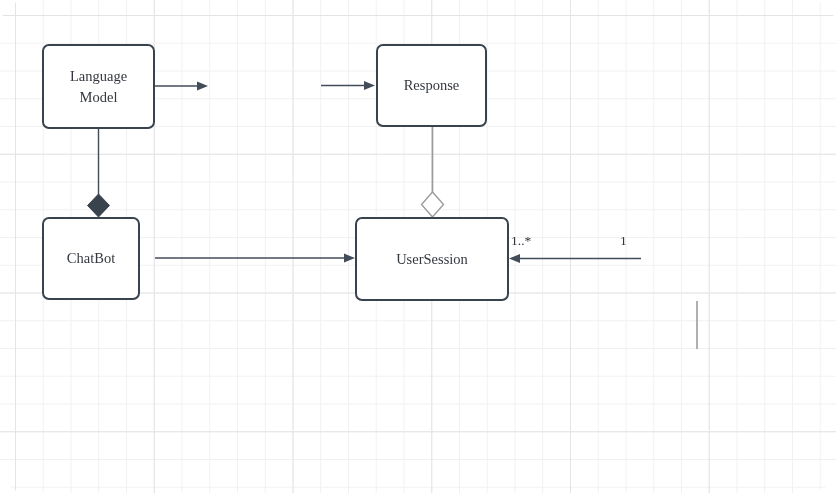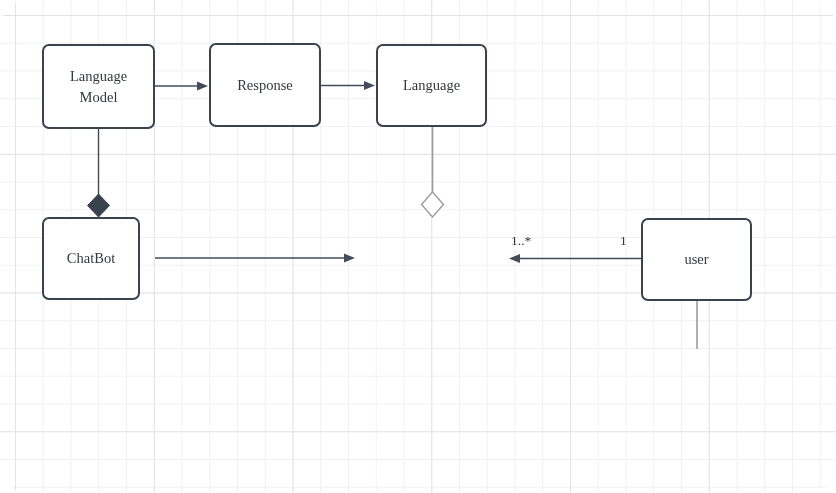--- a/index.html
+++ b/index.html
@@ -107,35 +107,32 @@
 
     <g>
       <line x1="697" y1="301" x2="697" y2="349" stroke="#9b9b9d" stroke-width="1.6"></line>
     </g>
   </svg>
 
   <div class="node" id="node-language-model">
     <span>Language Model</span>
   </div>
 
-  <div class="node" id="node-response">
-    <span>Response</span>
-  </div>
 
   <div class="node" id="node-message">
-    <span>Language</span>
+    <span>Response</span>
   </div>
 
   <div class="node" id="node-chatbot">
     <span>ChatBot</span>
   </div>
 
+  <div class="node" id="node-user-session">
+    <span>UserSession</span>
+  </div>
 
-  <div class="node" id="node-user">
-    <span>user</span>
-  </div>
 
 
   <div class="multiplicity" id="label-mult-target">1..*</div>
 
   <div class="multiplicity" id="label-mult-source">1</div>
 
 </div>
 
 </body></html>

